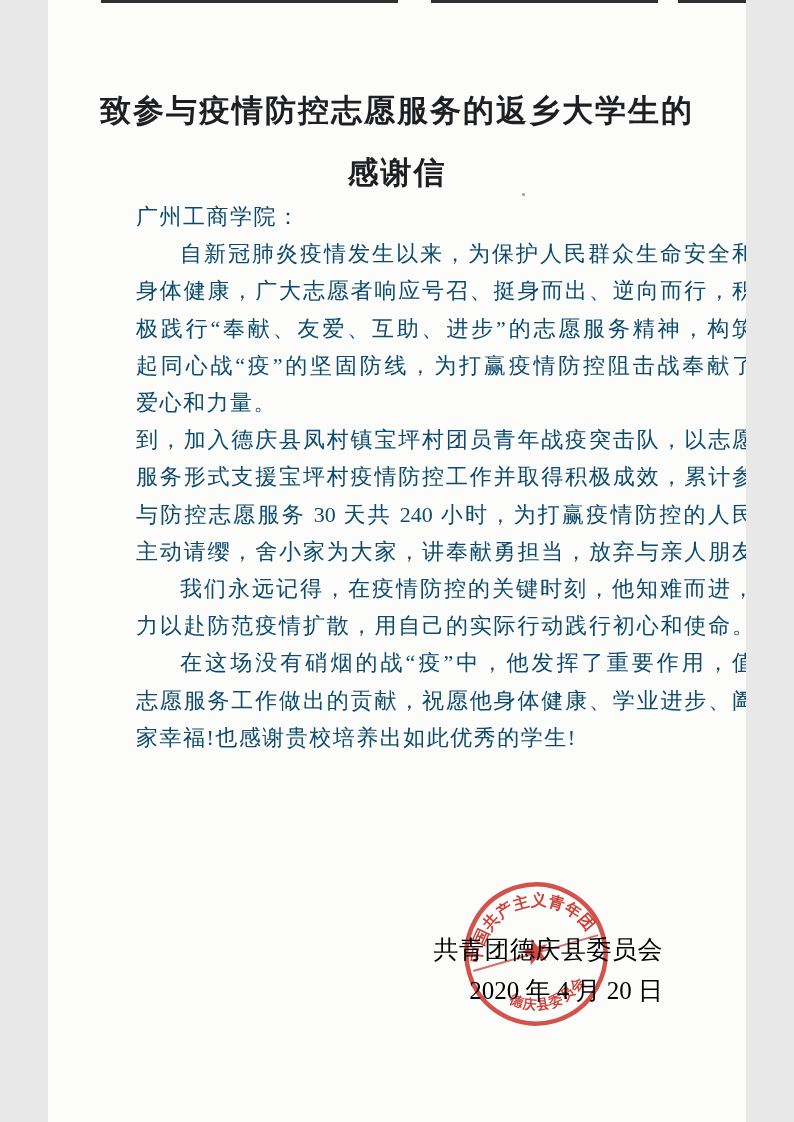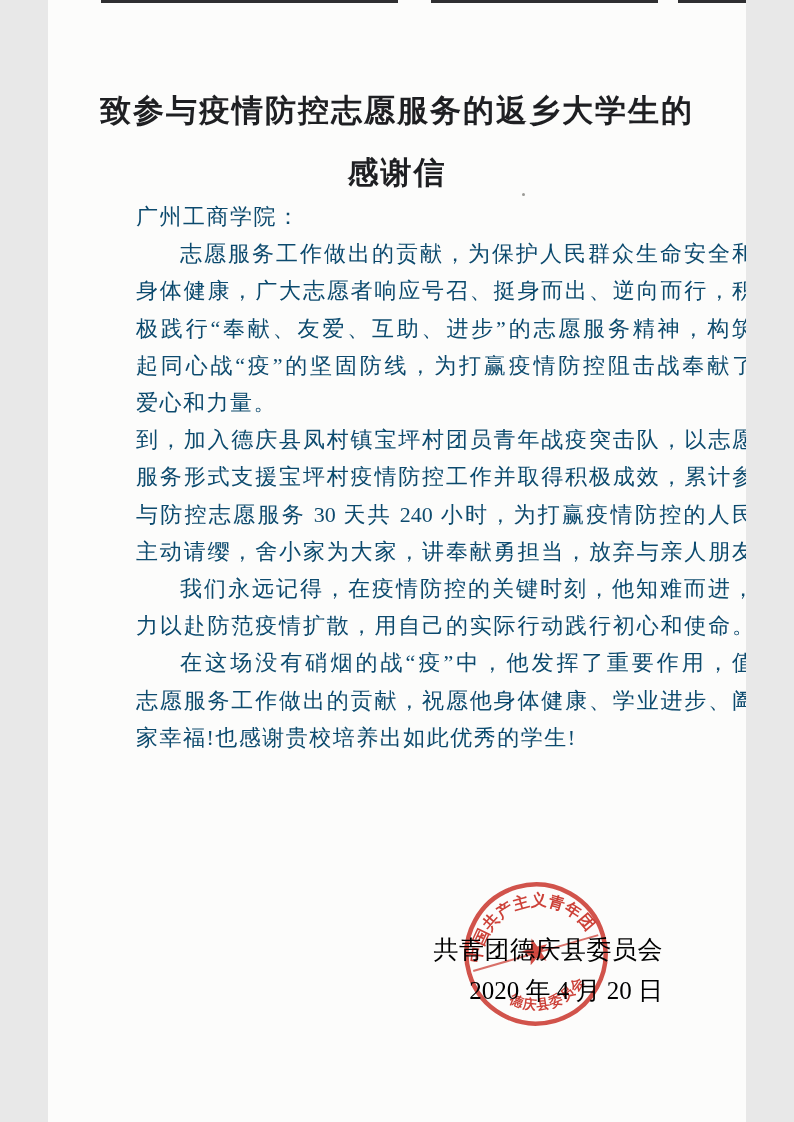--- a/index.html
+++ b/index.html
@@ -68,21 +68,21 @@
   <div class="dot-artifact"></div>
 
   <div class="title-block">
     <div>致参与疫情防控志愿服务的返乡大学生的</div>
     <div>感谢信</div>
   </div>
 
   <div class="body-block">
     <div class="line plain">广州工商学院：</div>
 
-    <div class="line fill indent">志愿服务工作做出的贡献，为保护人民群众生命安全和</div>
+    <div class="line fill indent">自新冠肺炎疫情发生以来，为保护人民群众生命安全和</div>
     <div class="line fill">身体健康，广大志愿者响应号召、挺身而出、逆向而行，积</div>
     <div class="line fill">极践行“奉献、友爱、互助、进步”的志愿服务精神，构筑</div>
     <div class="line fill">起同心战“疫”的坚固防线，为打赢疫情防控阻击战奉献了</div>
     <div class="line plain">爱心和力量。</div>
 
     <div class="line fill">到，加入德庆县凤村镇宝坪村团员青年战疫突击队，以志愿</div>
     <div class="line fill">服务形式支援宝坪村疫情防控工作并取得积极成效，累计参</div>
     <div class="line fill">与防控志愿服务 30 天共 240 小时，为打赢疫情防控的人民</div>
 
     <div class="line fill">主动请缨，舍小家为大家，讲奉献勇担当，放弃与亲人朋友</div>

